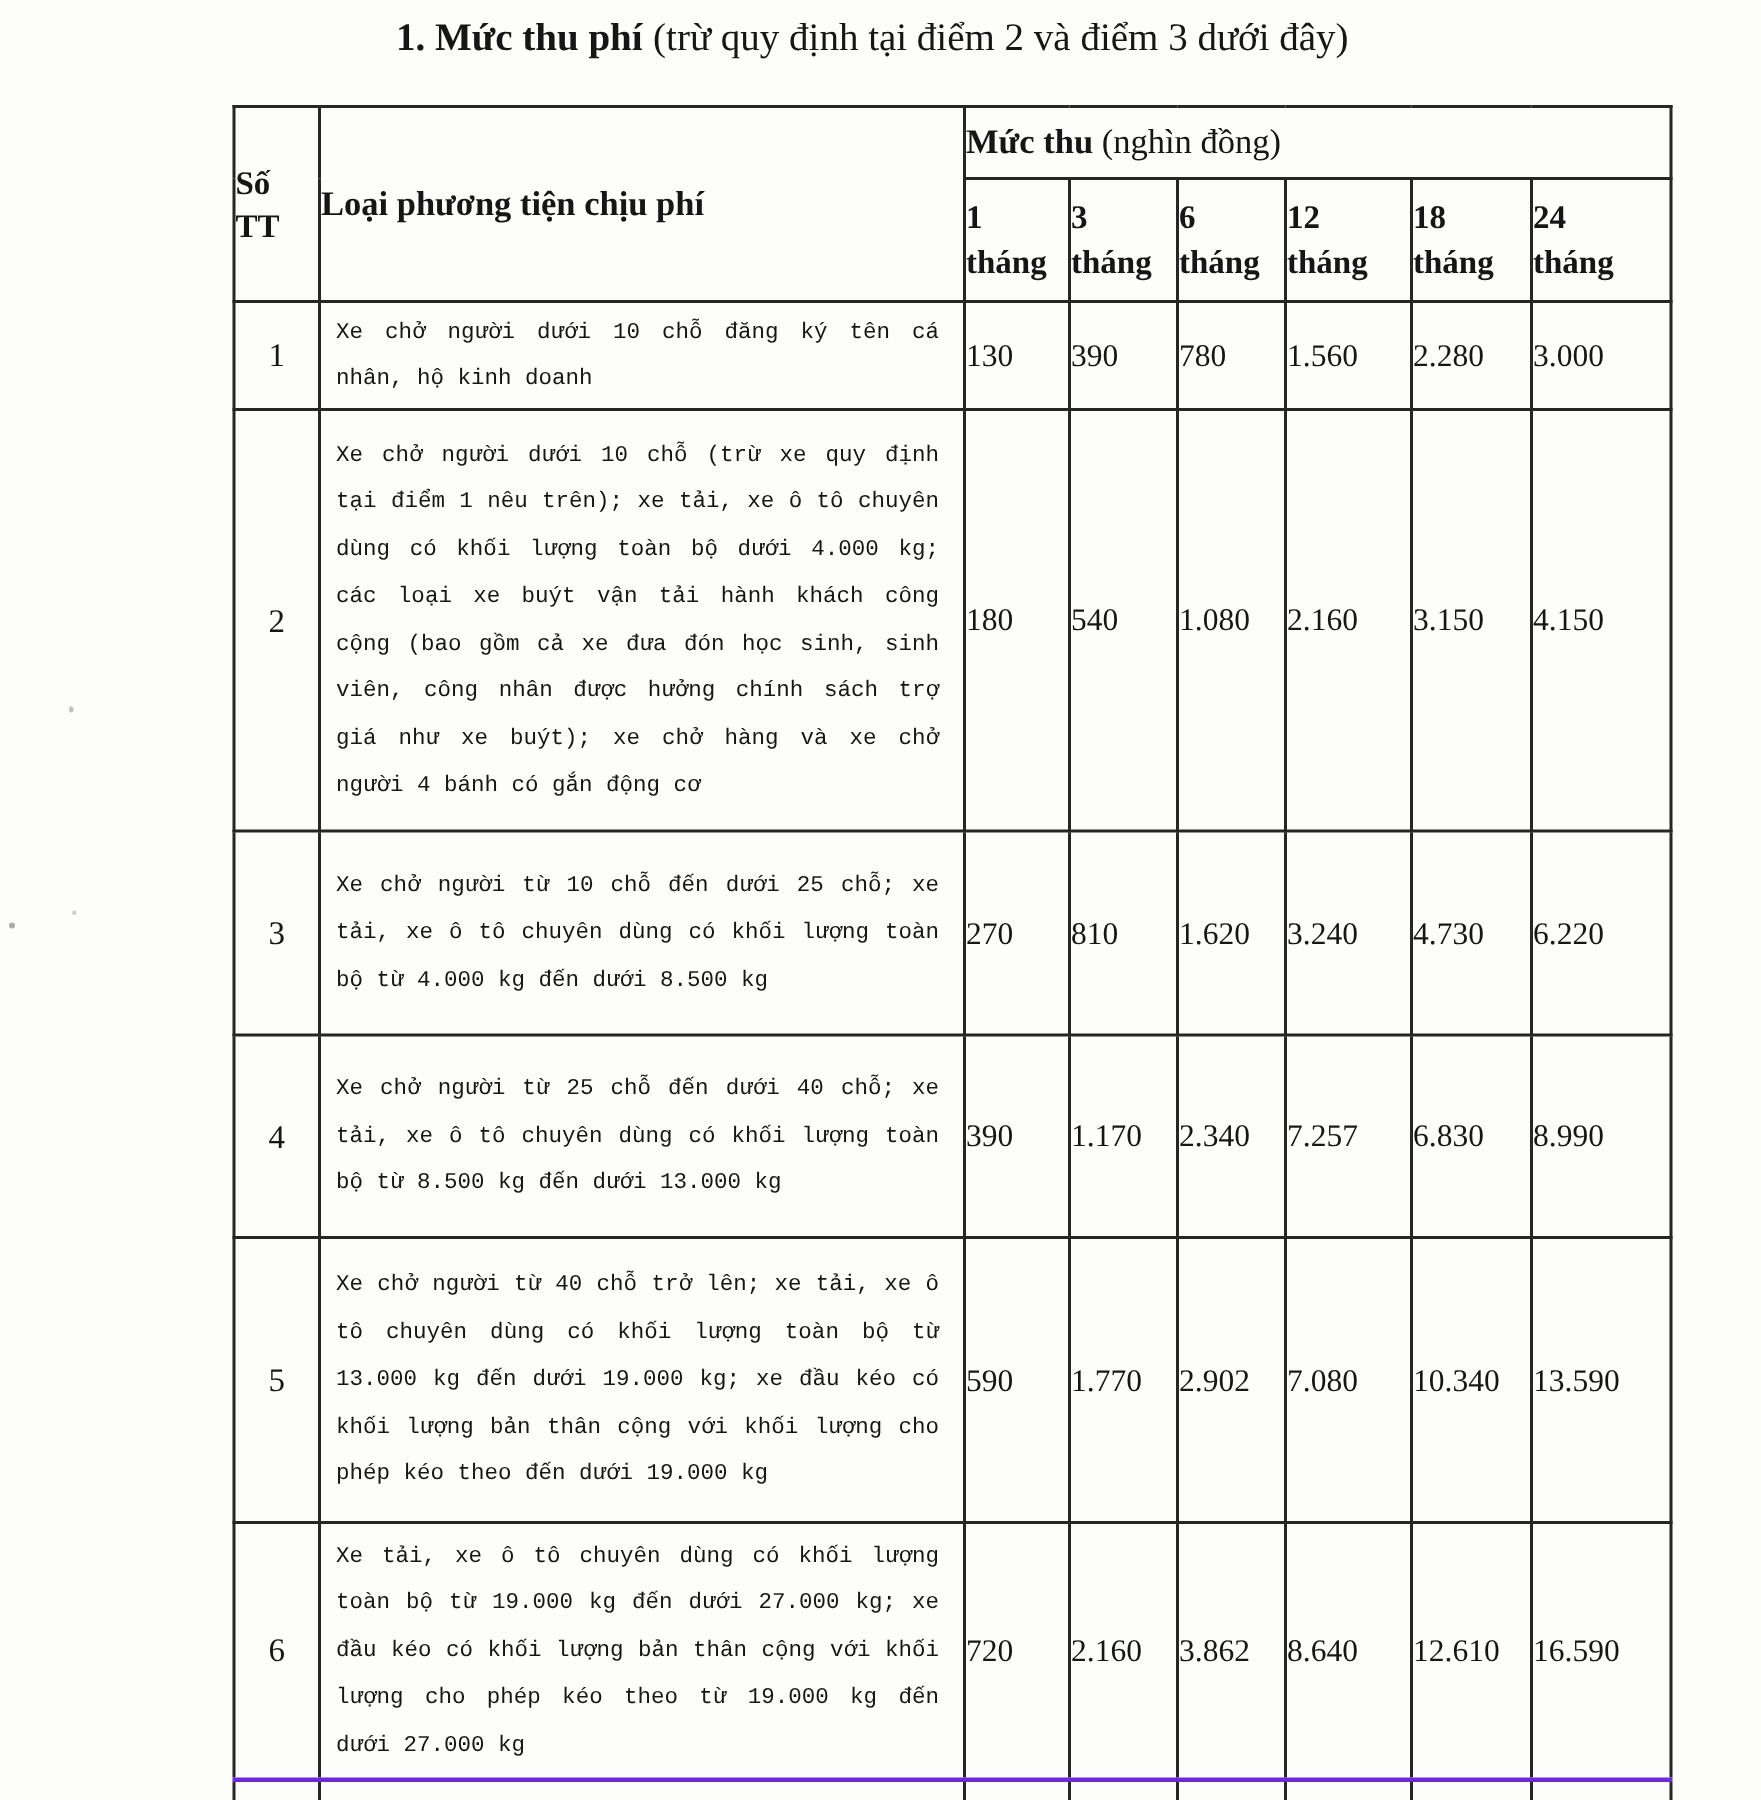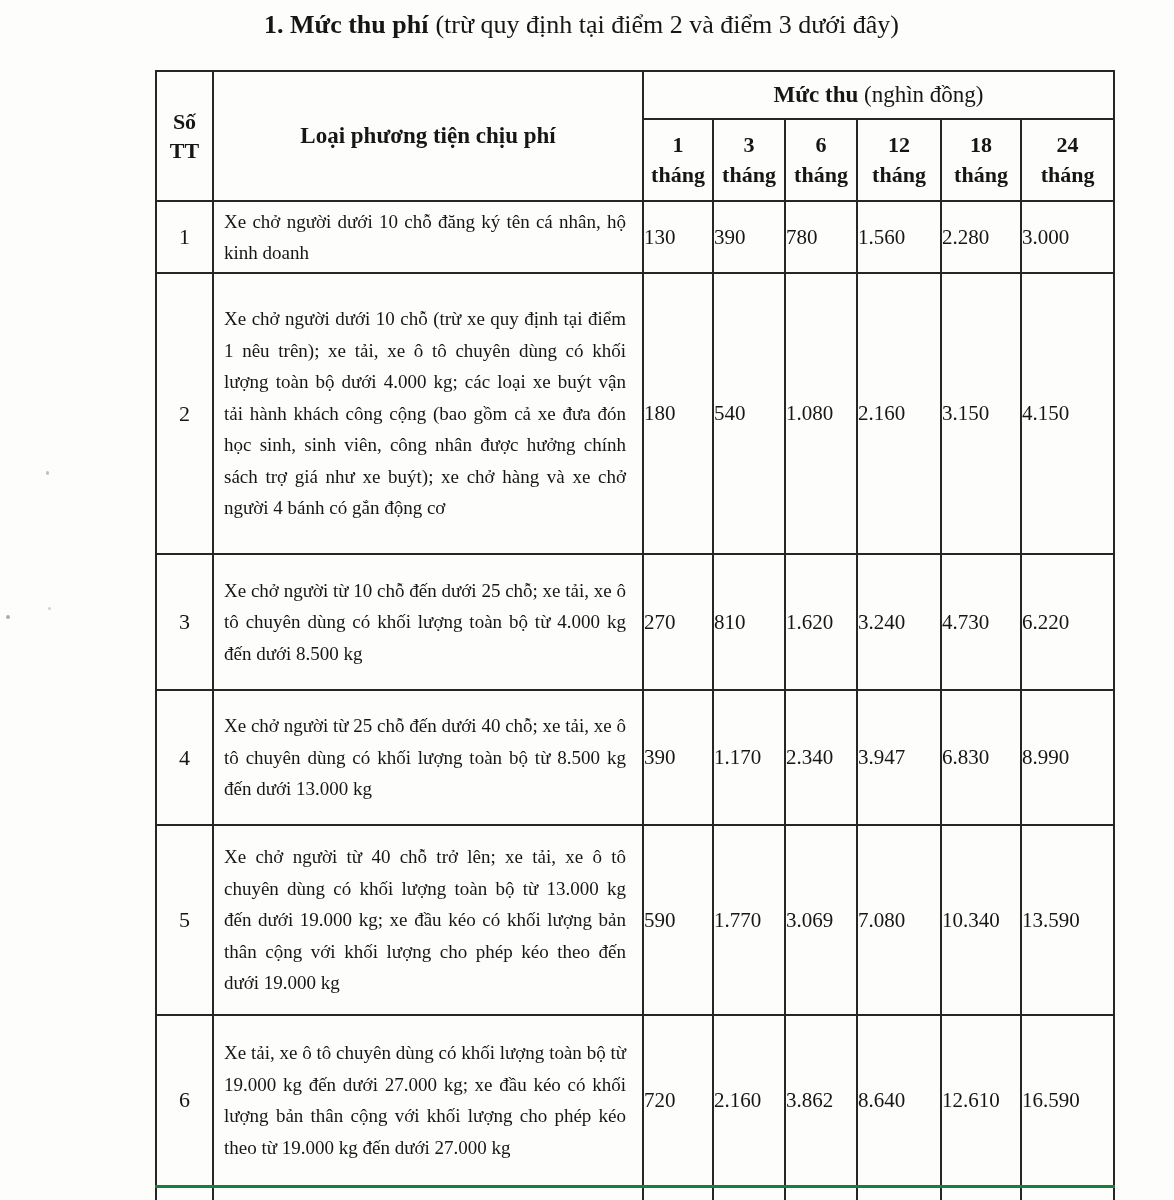--- a/index.html
+++ b/index.html
@@ -35,21 +35,21 @@
     border-collapse: collapse;
     table-layout: fixed;
   }
   .fee-table th, .fee-table td {
     border: 2px solid #262626;
     padding: 0;
     color: #161616;
   }
   .fee-table thead th {
     font-weight: bold;
-    text-align: center;
+    text-align: left;
     vertical-align: middle;
   }
   th.h-sott {
     font-size: 22px;
     line-height: 29px;
   }
   th.h-vehicle {
     font-size: 23px;
   }
   th.h-fee {
@@ -67,36 +67,37 @@
     line-height: 30px;
   }
   td.stt {
     text-align: center;
     vertical-align: middle;
     font-size: 22px;
   }
   td.desc {
     text-align: justify;
     vertical-align: middle;
-    font-size: 19px;
+    font-size: 15px;
     line-height: 31.5px;
     padding: 3px 16px 3px 10px;
+    font-family: Liberation Mono, monospace;
   }
   td.val {
     text-align: left;
     vertical-align: middle;
     font-size: 21px;
   }
   tbody tr.r1 { height: 72px; }
   tbody tr.r2 { height: 281px; }
   tbody tr.r3 { height: 136px; }
   tbody tr.r4 { height: 135px; }
   tbody tr.r5 { height: 190px; }
   tbody tr.r6 { height: 171px; }
-  tbody tr.r6 td { border-bottom: 3px solid #15803d; }
+  tbody tr.r6 td { border-bottom: 3px solid #6d28d9; }
   tbody tr.partial { height: 15px; }
   tbody tr.partial td { border-bottom: none; }
   .speck {
     position: absolute;
     background: #8a8a8a;
     border-radius: 50%;
   }
   .speck.s1 { left: 46px; top: 471px; width: 3px; height: 4px; opacity: .55; }
   .speck.s2 { left: 48px; top: 607px; width: 3px; height: 3px; opacity: .4; }
   .speck.s3 { left: 6px;  top: 615px; width: 4px; height: 4px; opacity: .7; }
@@ -192,30 +193,30 @@
       <td class="val">3.240</td>
       <td class="val">4.730</td>
       <td class="val">6.220</td>
     </tr>
     <tr class="r4">
       <td class="stt">4</td>
       <td class="desc">Xe chở người từ 25 chỗ đến dưới 40 chỗ; xe tải, xe ô tô chuyên dùng có khối lượng toàn bộ từ 8.500 kg đến dưới 13.000 kg</td>
       <td class="val">390</td>
       <td class="val">1.170</td>
       <td class="val">2.340</td>
-      <td class="val">3.947</td>
+      <td class="val">7.257</td>
       <td class="val">6.830</td>
       <td class="val">8.990</td>
     </tr>
     <tr class="r5">
       <td class="stt">5</td>
       <td class="desc">Xe chở người từ 40 chỗ trở lên; xe tải, xe ô tô chuyên dùng có khối lượng toàn bộ từ 13.000 kg đến dưới 19.000 kg; xe đầu kéo có khối lượng bản thân cộng với khối lượng cho phép kéo theo đến dưới 19.000 kg</td>
       <td class="val">590</td>
       <td class="val">1.770</td>
-      <td class="val">3.069</td>
+      <td class="val">2.902</td>
       <td class="val">7.080</td>
       <td class="val">10.340</td>
       <td class="val">13.590</td>
     </tr>
     <tr class="r6">
       <td class="stt">6</td>
       <td class="desc">Xe tải, xe ô tô chuyên dùng có khối lượng toàn bộ từ 19.000 kg đến dưới 27.000 kg; xe đầu kéo có khối lượng bản thân cộng với khối lượng cho phép kéo theo từ 19.000 kg đến dưới 27.000 kg</td>
       <td class="val">720</td>
       <td class="val">2.160</td>
       <td class="val">3.862</td>

